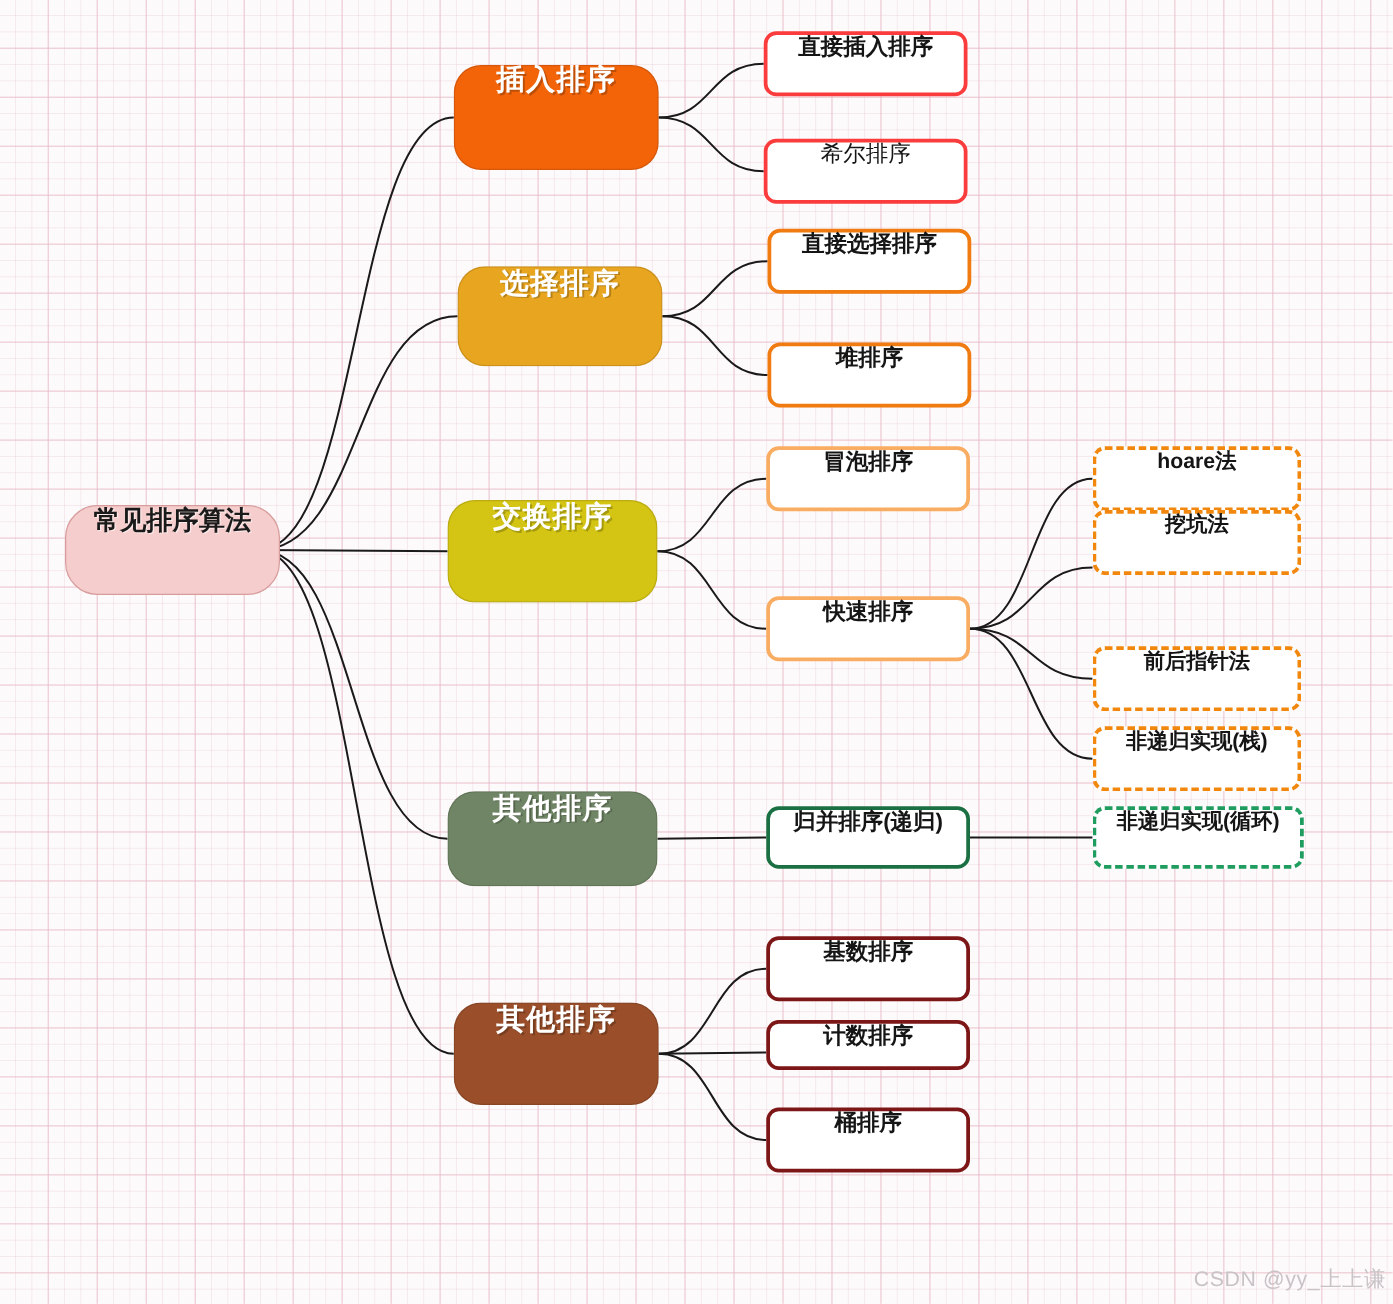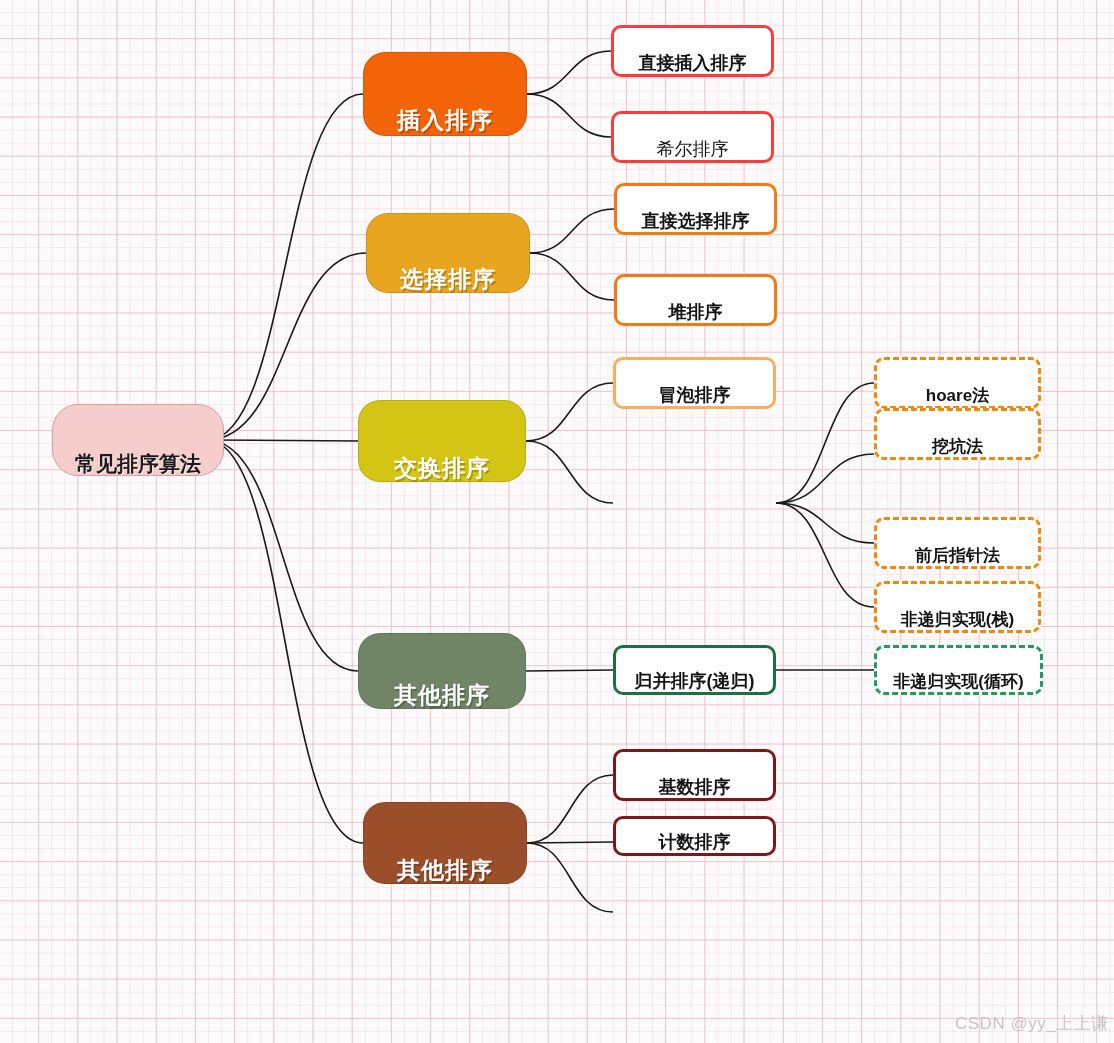--- a/index.html
+++ b/index.html
@@ -33,21 +33,21 @@
     position: absolute;
     left: 0; top: 0;
     width: 1114px;
     height: 1043px;
     pointer-events: none;
   }
   .node {
     position: absolute;
     box-sizing: border-box;
     display: flex;
-    align-items: flex-end;
+    align-items: flex-start;
     justify-content: center;
     text-align: center;
     line-height: 1.1;
     white-space: nowrap;
   }
   
   .node.root {
     background: #f6cdcd;
     border: 1px solid #d79d9d;
     border-radius: 26px;
@@ -141,20 +141,23 @@
     </div>
     <div class="node leaf bold" style="left: 614px; top: 274px; width: 163px; height: 52px; border-color: rgb(240, 124, 17);">
       <span>堆排序</span>
     </div>
     <div class="node branch" style="left: 358px; top: 400px; width: 168px; height: 82px; background: rgb(212, 196, 19);">
       <span>交换排序</span>
     </div>
     <div class="node leaf bold" style="left: 613px; top: 357px; width: 163px; height: 52px; border-color: rgb(249, 173, 98);">
       <span>冒泡排序</span>
     </div>
+    <div class="node leaf bold" style="left: 613px; top: 477px; width: 163px; height: 52px; border-color: rgb(249, 173, 98);">
+      <span>快速排序</span>
+    </div>
     <div class="node dashed" style="left: 874px; top: 357px; width: 167px; height: 52px; border-color: rgb(242, 135, 13);">
       <span>hoare法</span>
     </div>
     <div class="node dashed" style="left: 874px; top: 408px; width: 167px; height: 52px; border-color: rgb(242, 135, 13);">
       <span>挖坑法</span>
     </div>
     <div class="node dashed" style="left: 874px; top: 517px; width: 167px; height: 52px; border-color: rgb(242, 135, 13);">
       <span>前后指针法</span>
     </div>
     <div class="node dashed" style="left: 874px; top: 581px; width: 167px; height: 52px; border-color: rgb(242, 135, 13);">
@@ -171,14 +174,17 @@
     </div>
     <div class="node branch" style="left: 363px; top: 802px; width: 164px; height: 82px; background: rgb(154, 79, 42);">
       <span>其他排序</span>
     </div>
     <div class="node leaf bold" style="left: 613px; top: 749px; width: 163px; height: 52px; border-color: rgb(125, 22, 22);">
       <span>基数排序</span>
     </div>
     <div class="node leaf bold" style="left: 613px; top: 816px; width: 163px; height: 40px; border-color: rgb(125, 22, 22);">
       <span>计数排序</span>
     </div>
+    <div class="node leaf bold" style="left: 613px; top: 886px; width: 163px; height: 52px; border-color: rgb(125, 22, 22);">
+      <span>桶排序</span>
+    </div>
     <div id="watermark" style="left: 955px; top: 1012px;">CSDN @yy_上上谦</div>
   </div>
 
 </body></html>

